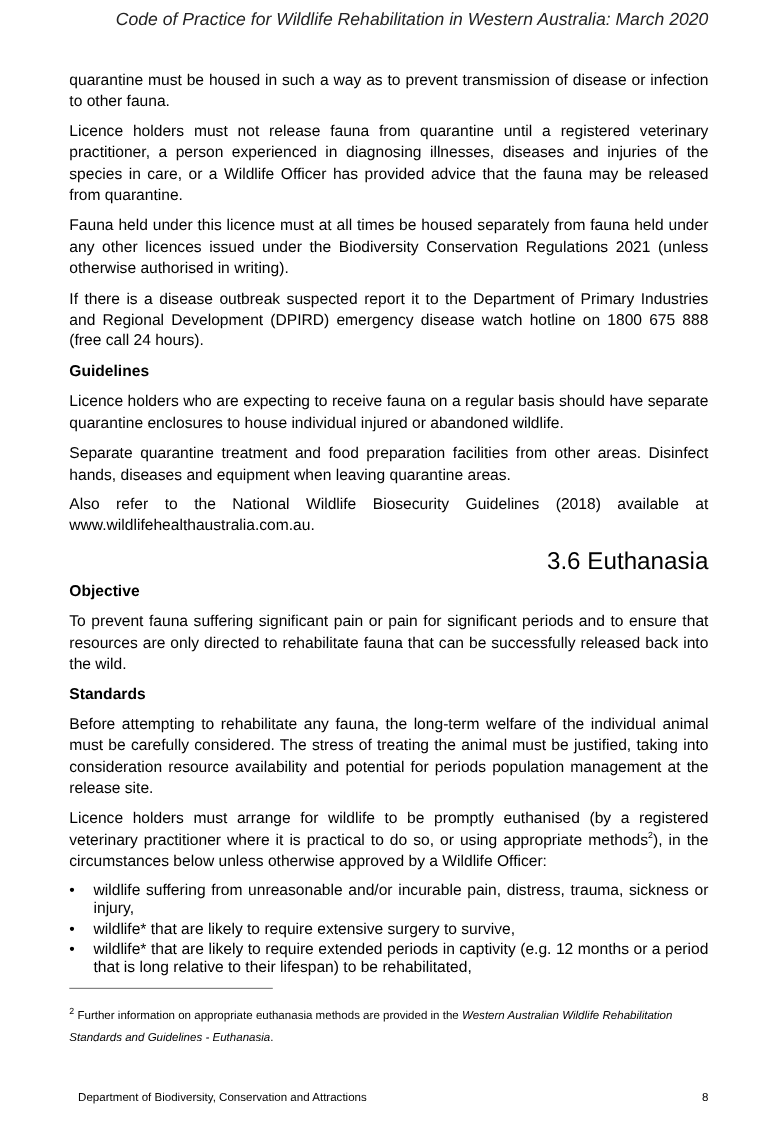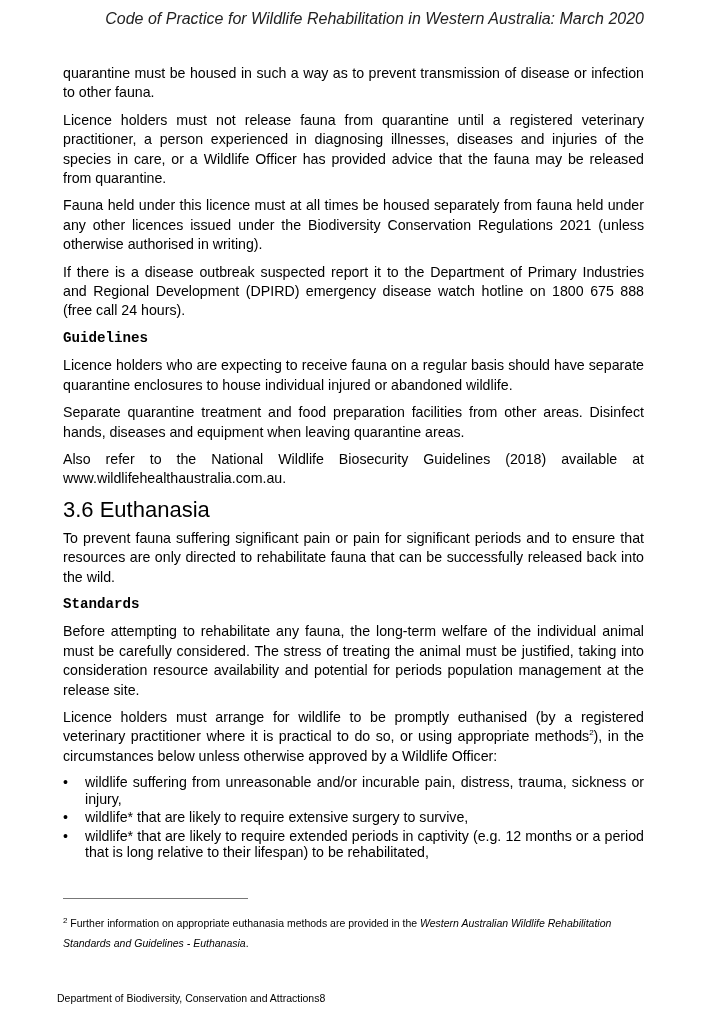--- a/index.html
+++ b/index.html
@@ -3,48 +3,49 @@
 <meta charset="utf-8">
 <style>
   html, body { margin: 0; padding: 0; background: #ffffff; }
   body { width: 706px; height: 1021px; position: relative; overflow: hidden;
          font-family: "Liberation Sans", sans-serif; color: #000; }
   .header { position: absolute; top: 10px; right: 62px; font-size: 16px;
             font-style: italic; color: #222; }
   .content { position: absolute; left: 63px; width: 581px; top: 64px; }
   p { margin: 0 0 8px 0; font-size: 14.2px; line-height: 19.4px; text-align: justify; }
   p.italic { }
-  .subhead { font-weight: bold; font-size: 14.2px; line-height: 19.4px; margin: 0 0 8px 0; font-family: Liberation Mono, monospace; }
-  h2 { font-weight: normal; font-size: 22px; line-height: 26px; margin: 4px 0 6px 0; }
+  .subhead { font-weight: bold; font-size: 14.2px; line-height: 19.4px; margin: 0 0 8px 0; }
+  h2 { font-weight: normal; font-size: 22px; line-height: 26px; margin: 4px 0 6px 0; text-align: right; }
   ul { margin: 0; padding: 0; list-style: none; }
   li { position: relative; padding-left: 22px; font-size: 14.2px; line-height: 16.5px;
        margin-bottom: 2px; text-align: justify; }
   li .bullet { position: absolute; left: 0; top: 0; }
   sup { font-size: 8px; line-height: 0; vertical-align: super; }
   .fn-rule { position: absolute; left: 63px; top: 898px; width: 185px; height: 1px; background: #777; }
   .footnote { position: absolute; left: 63px; top: 914px; width: 560px; font-size: 10.5px; line-height: 19.5px; }
   .footnote i { font-style: italic; }
-  .footer { position: absolute; left: 57px; right: 62px; top: 992px; font-size: 10.5px;
-            display: flex; }
+  .footer { position: absolute; left: 71px; right: 62px; top: 992px; font-size: 10.5px;
+            display: flex; justify-content: space-between; }
 </style>
 </head>
 <body>
 
 <div class="header">Code of Practice for Wildlife Rehabilitation in Western Australia: March 2020</div>
 
 <div class="content">
   <p>quarantine must be housed in such a way as to prevent transmission of disease or infection to other fauna.</p>
   <p>Licence holders must not release fauna from quarantine until a registered veterinary practitioner, a person experienced in diagnosing illnesses, diseases and injuries of the species in care, or a Wildlife Officer has provided advice that the fauna may be released from quarantine.</p>
   <p>Fauna held under this licence must at all times be housed separately from fauna held under any other licences issued under the Biodiversity Conservation Regulations 2021 (unless otherwise authorised in writing).</p>
   <p class="italic">If there is a disease outbreak suspected report it to the Department of Primary Industries and Regional Development (DPIRD) emergency disease watch hotline on 1800 675 888 (free call 24 hours).</p>
   <div class="subhead">Guidelines</div>
   <p>Licence holders who are expecting to receive fauna on a regular basis should have separate quarantine enclosures to house individual injured or abandoned wildlife.</p>
   <p>Separate quarantine treatment and food preparation facilities from other areas. Disinfect hands, diseases and equipment when leaving quarantine areas.</p>
   <p>Also refer to the National Wildlife Biosecurity Guidelines (2018) available at www.wildlifehealthaustralia.com.au.</p>
   <h2>3.6 Euthanasia</h2>
+  <div class="subhead">Objective</div>
   <p>To prevent fauna suffering significant pain or pain for significant periods and to ensure that resources are only directed to rehabilitate fauna that can be successfully released back into the wild.</p>
   <div class="subhead">Standards</div>
   <p>Before attempting to rehabilitate any fauna, the long-term welfare of the individual animal must be carefully considered. The stress of treating the animal must be justified, taking into consideration resource availability and potential for periods population management at the release site.</p>
   <p><span>Licence holders must arrange for wildlife to be promptly euthanised (by a registered veterinary practitioner where it is practical to do so, or using appropriate methods</span><sup>2</sup><span>), in the circumstances below unless otherwise approved by a Wildlife Officer:</span></p>
   <ul>
     <li><span class="bullet">•</span><span>wildlife suffering from unreasonable and/or incurable pain, distress, trauma, sickness or injury,</span></li>
     <li><span class="bullet">•</span><span>wildlife* that are likely to require extensive surgery to survive,</span></li>
     <li><span class="bullet">•</span><span>wildlife* that are likely to require extended periods in captivity (e.g. 12 months or a period that is long relative to their lifespan) to be rehabilitated,</span></li>
   </ul>
 </div>

